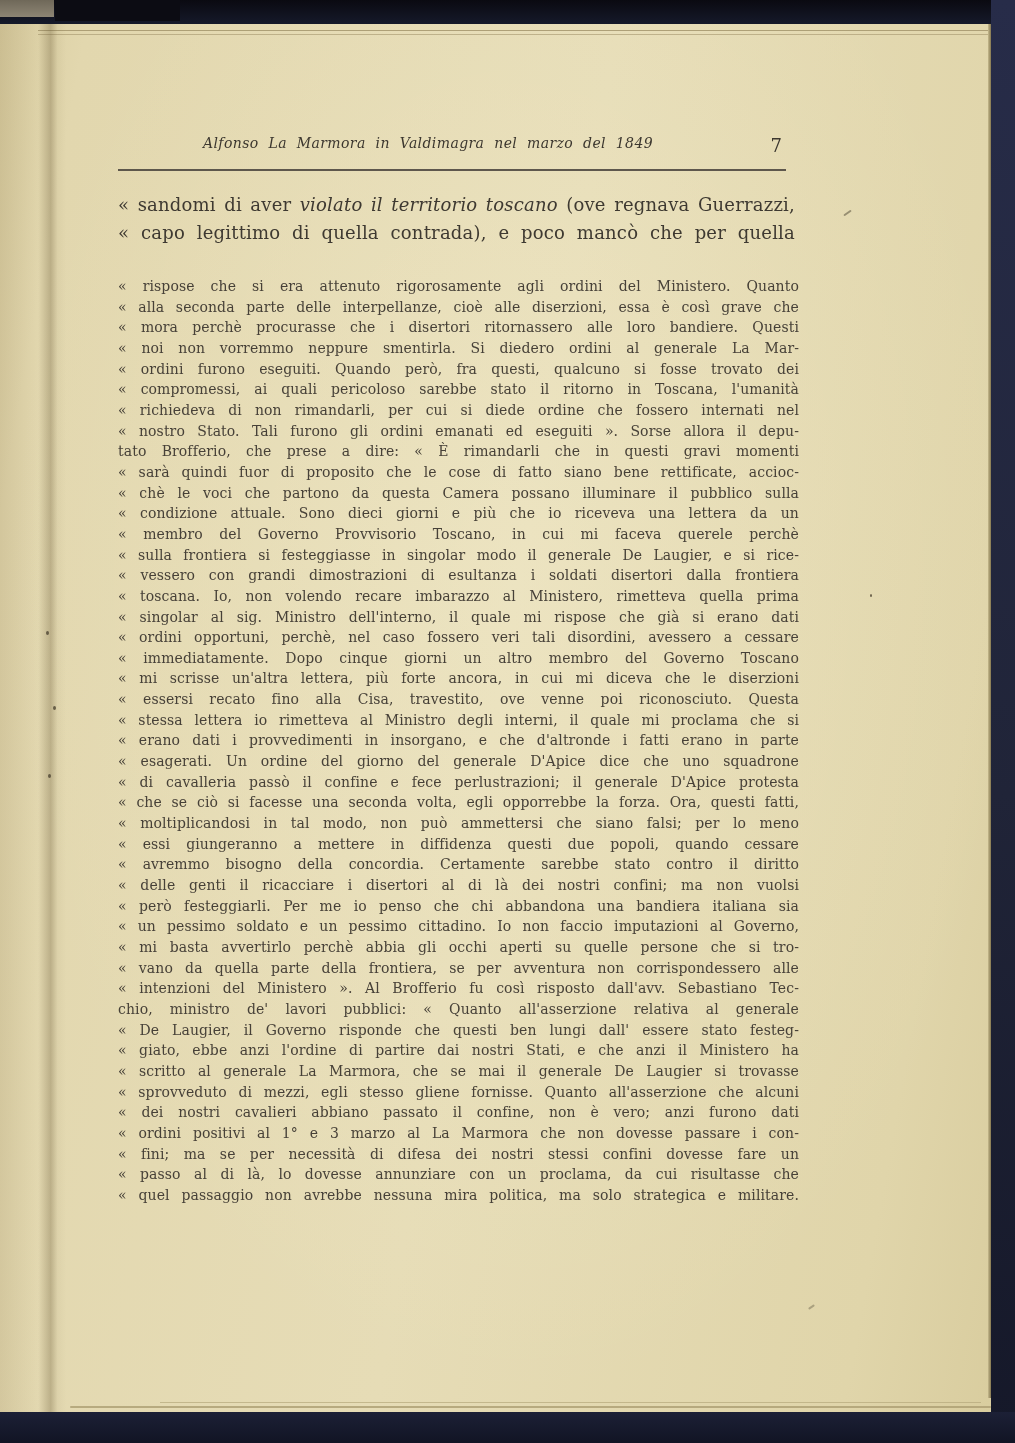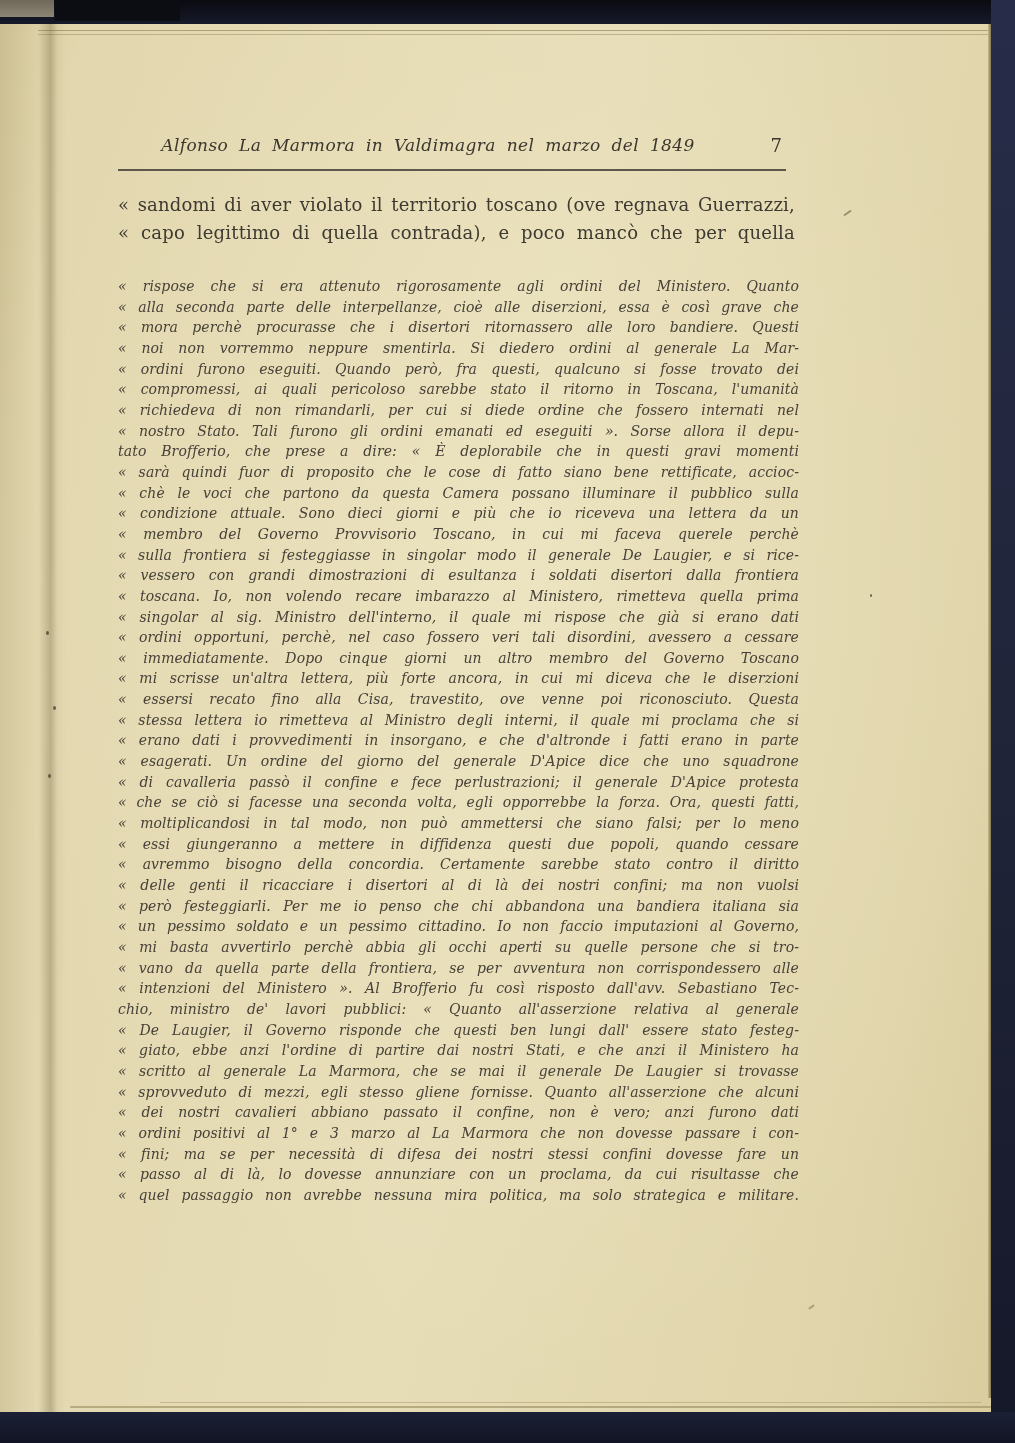--- a/index.html
+++ b/index.html
@@ -34,33 +34,33 @@
   .page-edge-right{position:absolute;right:0;top:0;width:3px;height:99%;
     background:linear-gradient(to right,#c6ba8e,#84774f);}
   .page-edge-bottom{position:absolute;left:70px;right:0;bottom:4px;height:2px;
     background:#ab9d72;opacity:.8;border-radius:2px;}
   .page-edge-bottom2{position:absolute;left:160px;right:10px;bottom:9px;height:1px;
     background:#b5a87c;opacity:.7;}
   
   .header-row{position:absolute;left:118px;top:111px;width:668px;height:26px;
     color:#3c372f;}
   .running-title{position:absolute;left:0;right:48px;text-align:center;
-    font-style:italic;font-size:17px;letter-spacing:.4px;word-spacing:5px;white-space:nowrap;}
+    font-style:italic;font-size:14px;letter-spacing:.4px;word-spacing:5px;white-space:nowrap;}
   .page-number{position:absolute;right:4px;top:0;font-size:18px;}
   .header-rule{position:absolute;left:118px;top:145px;width:668px;height:2px;
     background:#45403a;opacity:.85;}
   
   .body-block{position:absolute;left:118px;top:167px;width:677px;
     font-size:18px;line-height:28px;color:#3e3931;letter-spacing:.2px;}
   .body-line{text-align:justify;text-align-last:justify;}
-  .it{}
+  .it{font-style:italic;}
   
   .footnote{position:absolute;left:118px;top:252px;width:681px;
     font-size:14px;line-height:20.65px;color:#474138;letter-spacing:.1px;}
-  .fn-line{text-align:justify;text-align-last:justify;font-style:italic;}
+  .fn-line{text-align:justify;text-align-last:justify;}
   
   .speck{position:absolute;width:3px;height:4px;border-radius:50%;background:#4e4532;opacity:.8;}
   .mark{position:absolute;width:9px;height:2px;background:#5a523e;opacity:.55;
     border-radius:2px;transform:rotate(-35deg);}
 </style>
 </head>
 <body>
 
 <div class="scene">
 
@@ -92,21 +92,21 @@
 
     <div class="footnote">
         <div class="fn-line">« rispose che si era attenuto rigorosamente agli ordini del Ministero. Quanto</div>
         <div class="fn-line">« alla seconda parte delle interpellanze, cioè alle diserzioni, essa è così grave che</div>
         <div class="fn-line">« mora perchè procurasse che i disertori ritornassero alle loro bandiere. Questi</div>
         <div class="fn-line">« noi non vorremmo neppure smentirla. Si diedero ordini al generale La Mar-</div>
         <div class="fn-line">« ordini furono eseguiti. Quando però, fra questi, qualcuno si fosse trovato dei</div>
         <div class="fn-line">« compromessi, ai quali pericoloso sarebbe stato il ritorno in Toscana, l'umanità</div>
         <div class="fn-line">« richiedeva di non rimandarli, per cui si diede ordine che fossero internati nel</div>
         <div class="fn-line">« nostro Stato. Tali furono gli ordini emanati ed eseguiti ». Sorse allora il depu-</div>
-        <div class="fn-line">tato Brofferio, che prese a dire: « È deplorabile che in questi gravi momenti</div>
+        <div class="fn-line">tato Brofferio, che prese a dire: « È rimandarli che in questi gravi momenti</div>
         <div class="fn-line">« sarà quindi fuor di proposito che le cose di fatto siano bene rettificate, accioc-</div>
         <div class="fn-line">« chè le voci che partono da questa Camera possano illuminare il pubblico sulla</div>
         <div class="fn-line">« condizione attuale. Sono dieci giorni e più che io riceveva una lettera da un</div>
         <div class="fn-line">« membro del Governo Provvisorio Toscano, in cui mi faceva querele perchè</div>
         <div class="fn-line">« sulla frontiera si festeggiasse in singolar modo il generale De Laugier, e si rice-</div>
         <div class="fn-line">« vessero con grandi dimostrazioni di esultanza i soldati disertori dalla frontiera</div>
         <div class="fn-line">« toscana. Io, non volendo recare imbarazzo al Ministero, rimetteva quella prima</div>
         <div class="fn-line">« singolar al sig. Ministro dell'interno, il quale mi rispose che già si erano dati</div>
         <div class="fn-line">« ordini opportuni, perchè, nel caso fossero veri tali disordini, avessero a cessare</div>
         <div class="fn-line">« immediatamente. Dopo cinque giorni un altro membro del Governo Toscano</div>

